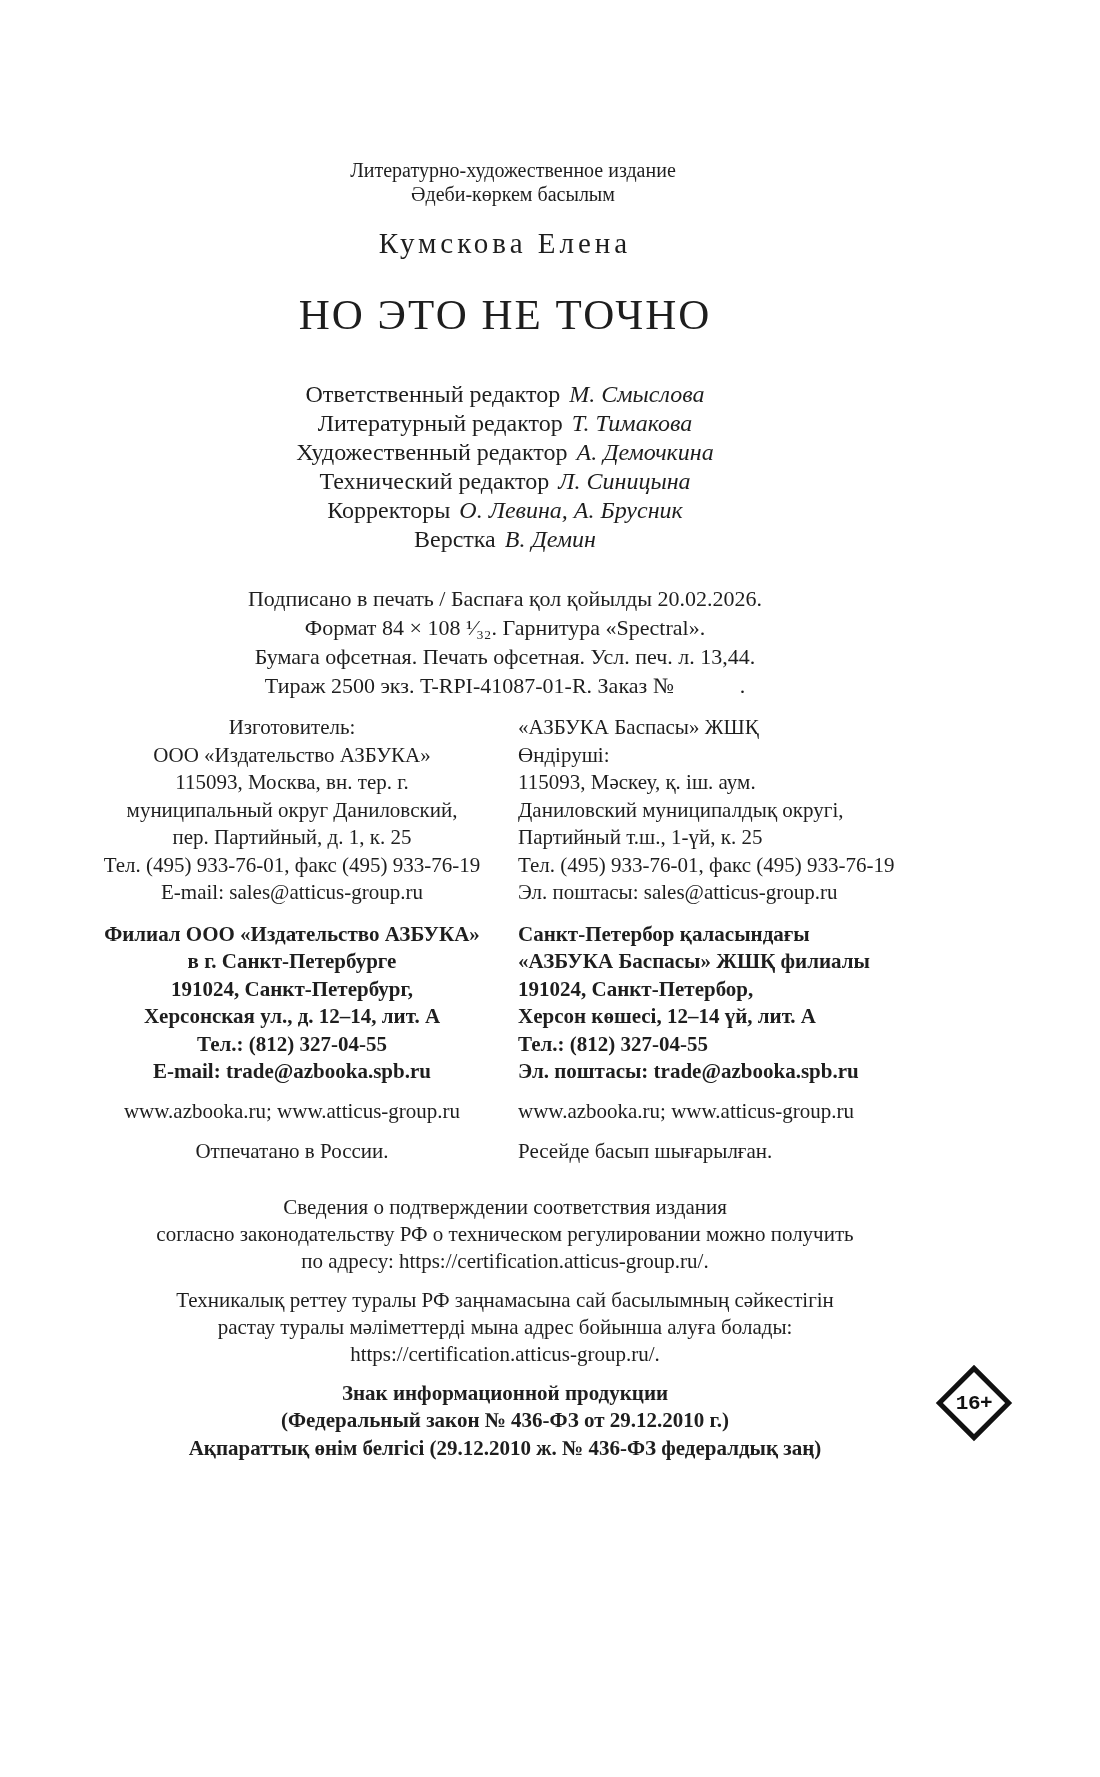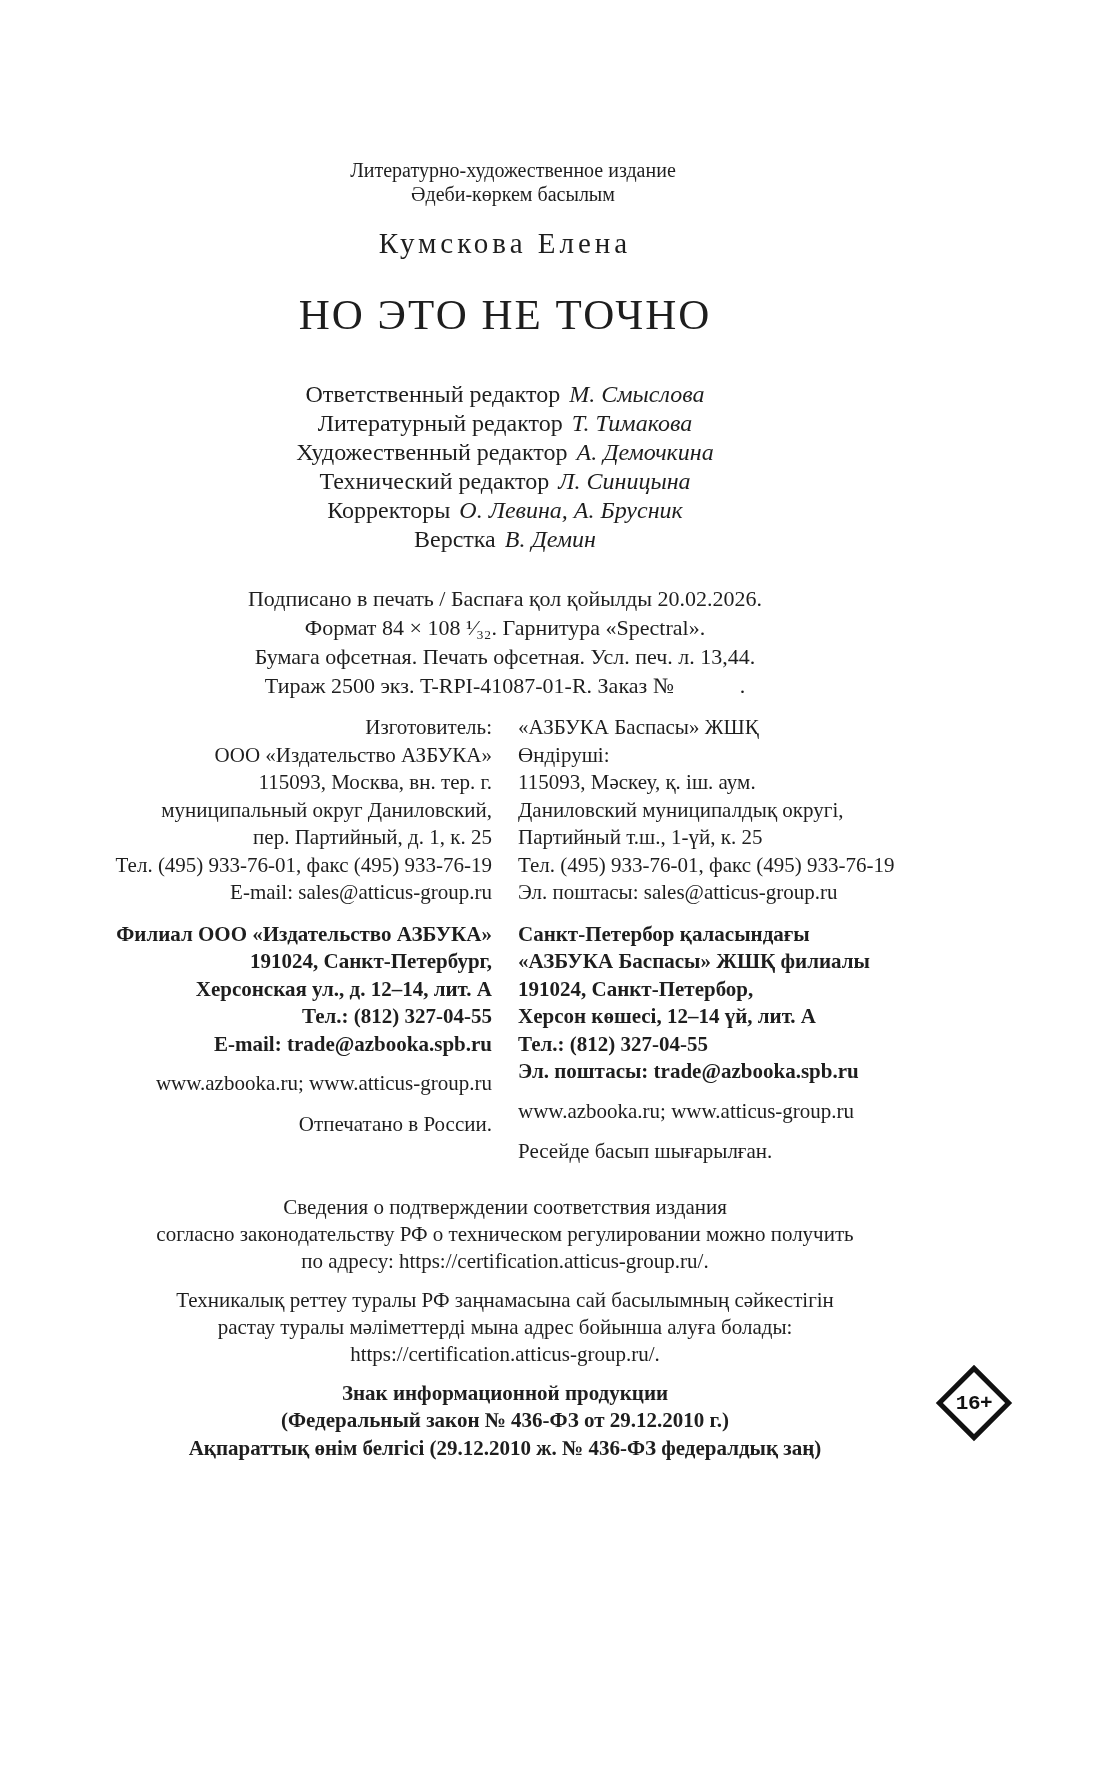--- a/index.html
+++ b/index.html
@@ -35,21 +35,21 @@
   .print-info { margin-top: 30px; font-size: 22px; line-height: 29px; }
   .columns {
     margin-top: 14px;
     display: flex;
     justify-content: center;
     gap: 26px;
     font-size: 21px;
     line-height: 27.5px;
   }
   .col { width: 400px; }
-  .col-ru { text-align: right; }
+  .col-ru { text-align: center; }
   .col-kz { text-align: left; }
   .block-branch { margin-top: 14px; font-weight: bold; }
   .block-websites { margin-top: 12px; }
   .block-printed { margin-top: 13px; }
   .cert-ru { margin-top: 28px; font-size: 21px; line-height: 27px; }
   .cert-kz { margin-top: 12px; font-size: 21px; line-height: 27px; }
   .info-sign { margin-top: 12px; font-size: 21px; line-height: 27.5px; font-weight: bold; }
   .age-badge {
     position: absolute;
     left: 938px;
@@ -128,20 +128,21 @@
         <div>Изготовитель:</div>
         <div>ООО «Издательство АЗБУКА»</div>
         <div>115093, Москва, вн. тер. г.</div>
         <div>муниципальный округ Даниловский,</div>
         <div>пер. Партийный, д. 1, к. 25</div>
         <div>Тел. (495) 933-76-01, факс (495) 933-76-19</div>
         <div>E-mail: sales@atticus-group.ru</div>
       </div>
       <div class="block-branch">
         <div>Филиал ООО «Издательство АЗБУКА»</div>
+        <div>в г. Санкт-Петербурге</div>
         <div>191024, Санкт-Петербург,</div>
         <div>Херсонская ул., д. 12–14, лит. А</div>
         <div>Тел.: (812) 327-04-55</div>
         <div>E-mail: trade@azbooka.spb.ru</div>
       </div>
       <div class="block-websites">www.azbooka.ru; www.atticus-group.ru</div>
       <div class="block-printed">Отпечатано в России.</div>
     </div>
     <div class="col col-kz">
       <div class="block-manufacturer">

